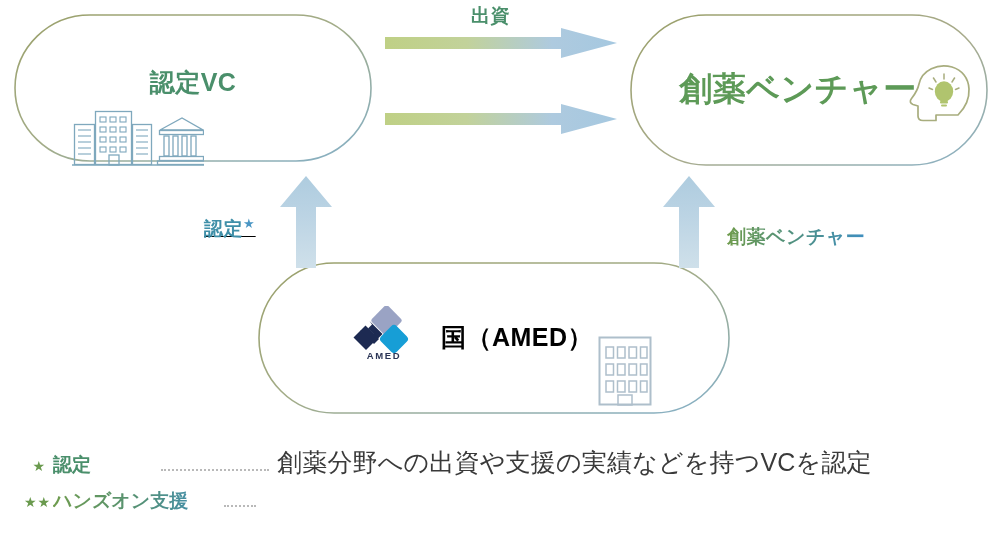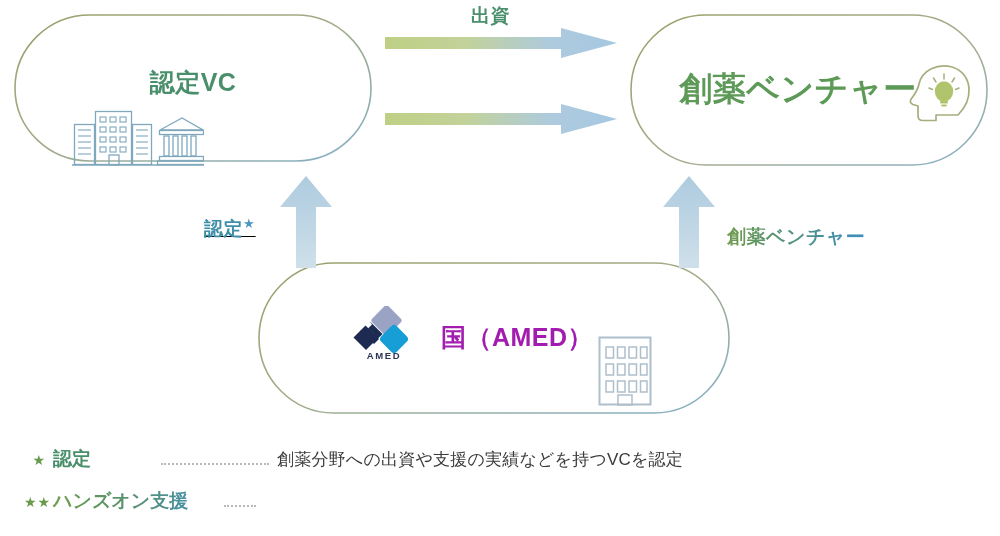--- a/index.html
+++ b/index.html
@@ -110,21 +110,21 @@
     flex: 0 0 auto;
   }
   .fn-leader {
     flex: 1 1 auto;
     border-bottom: 2px dotted #b9b9b9;
     margin: 0 8px 6px 8px;
     min-width: 10px;
     height: 1px;
   }
   .fn-desc {
-    font-size: 17px;
+    font-size: 25px;
     color: #3a3a3a;
     white-space: nowrap;
     flex: 0 0 auto;
     letter-spacing: 0.2px;
   }
   .fn-row-1 .fn-mark { width: 22px; }
   .fn-row-2 .fn-mark { width: 22px; }
   .fn-row-1 .fn-term { width: 100px; }
   .fn-row-2 .fn-term { width: 163px; }
   .fn-row-1 .fn-leader { max-width: 108px; }
@@ -246,21 +246,21 @@
       <line x1="49.5" y1="20" x2="47" y2="24"></line>
       <line x1="24" y1="30" x2="27.5" y2="31.5"></line>
       <line x1="54" y1="30" x2="50.5" y2="31.5"></line>
     </g>
   </svg>
 
   <div class="node" id="node-amed">
     <svg class="pill-svg" viewBox="0 0 472 152" preserveAspectRatio="none">
       <rect x="1" y="1" width="470" height="150" rx="75" ry="75" fill="#ffffff" stroke="url(#gradBorder)" stroke-width="1.6"></rect>
     </svg>
-    <span class="node-label" style="color:#a21caf;">国（AMED）</span>
+    <span class="node-label" style="color:#000000;">国（AMED）</span>
   </div>
 
   <svg class="abs" id="amed-logo" viewBox="0 0 64 56">
     <rect x="23" y="3" width="23" height="23" rx="3" transform="rotate(45 34.5 14.5)" fill="#9aa3c4"></rect>
     <rect x="31" y="22" width="22" height="22" rx="4" transform="rotate(45 42 33)" fill="#179ed6"></rect>
     <path d="M17.5 15 L30.5 28 L23 35.5 L18.5 31 L21.5 28 L16 22.5 L20 18.5 Z" fill="#1d2a52"></path>
     <path d="M9 24 L21.5 36.5 L14 44 L1.5 31.5 Z" fill="#1d2a52"></path>
     <path d="M13.5 19.5 L27 33 L22 38 L8.5 24.5 Z" fill="#1d2a52"></path>
     <text x="32" y="53" text-anchor="middle" font-family="Liberation Sans, sans-serif" font-size="9.5" font-weight="bold" letter-spacing="1.6" fill="#2b3556">AMED</text>
   </svg>

